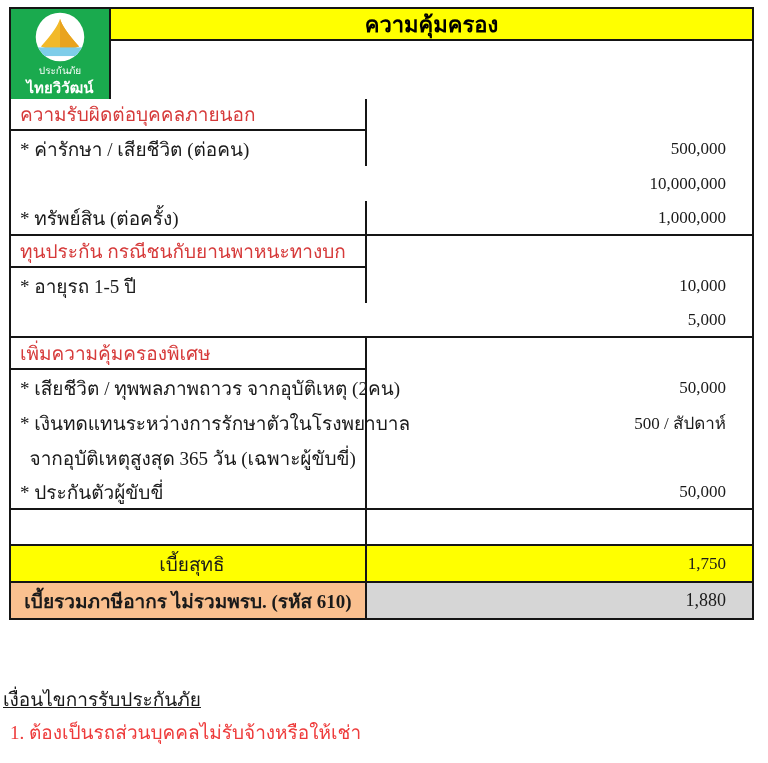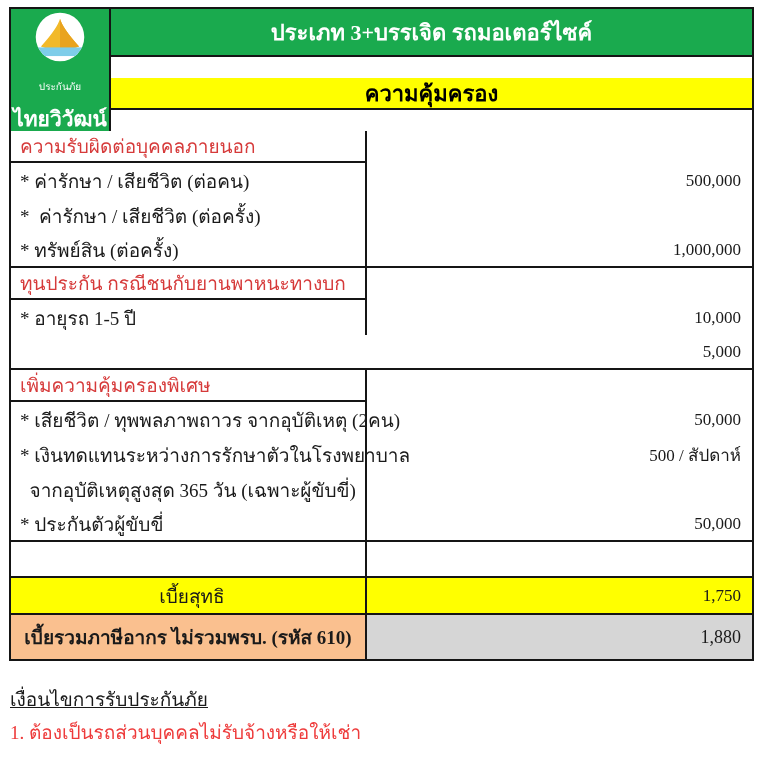--- a/index.html
+++ b/index.html
@@ -17,24 +17,24 @@
     border: 2px solid var(--border-black, #151515);
     background: #ffffff;
   }
   
   .header-grid { display: grid; grid-template-columns: 100px 1fr; }
   .logo-cell {
     grid-row: 1 / 3;
     background: var(--brand-green, #1aaa4e);
     border-right: 2px solid var(--border-black, #151515);
     display: flex; flex-direction: column; align-items: center; justify-content: center;
-    gap: 18px; padding-top: 2px;
+    gap: 2px; padding-top: 2px;
   }
   .brand-top { color:#ffffff; font-size: 10px; line-height: 11px; font-family: "Liberation Sans", sans-serif; }
-  .brand-bottom { color:#ffffff; font-size: 21px; font-weight: bold; line-height: 21px; font-family: Liberation Mono, monospace; }
+  .brand-bottom { color:#ffffff; font-size: 15px; font-weight: bold; line-height: 21px; font-family: Liberation Serif, serif; }
   .title-cell {
     height: 48px; background: var(--brand-green, #1aaa4e);
     border-bottom: 2px solid var(--border-black, #151515);
     display:flex; align-items:center; justify-content:center;
     color:#ffffff; font-weight:bold; font-size:22px;
   }
   .subtitle-cell {
     height: 32px; background: var(--highlight-yellow, #ffff00);
     border-bottom: 2px solid var(--border-black, #151515);
     display:flex; align-items:center; justify-content:center;
@@ -46,32 +46,32 @@
   .row.sec-end { border-bottom: 2px solid var(--border-black, #151515); }
   .cl {
     width: 356px; flex: none;
     border-right: 2px solid var(--border-black, #151515);
     display: flex; align-items: center;
     padding-left: 9px; font-size: 19px; white-space: pre;
   }
   .sec-head .cl { border-bottom: 2px solid var(--border-black, #151515); color: var(--section-header-red, #d63a3a); }
   .cr {
     flex: 1; display: flex; align-items: center; justify-content: flex-end;
-    padding-right: 11px; font-size: 17px;
+    padding-right: 26px; font-size: 17px;
   }
   .row.spacer { height: 36px; }
   .row.net { height: 37px; }
   .row.net .cl, .row.net .cr { background: var(--highlight-yellow, #ffff00); }
   .row.net .cl { justify-content: center; padding-left: 8px; }
-  .row.total { height: 44px; }
+  .row.total { height: 35px; }
   .row.total .cl { background: var(--total-row-peach, #fac08f); justify-content: center; padding-left: 0; font-weight: bold; }
   .row.total .cr { background: var(--total-value-gray, #d6d6d6); font-weight: normal; font-size: 18px; }
   
   .footer-title {
-    position:absolute; left: 10px; top: 684px;
+    position:absolute; left: 3px; top: 684px;
     font-size: 19px; color:#1a1a1a; text-decoration: underline;
   }
   .footer-note {
     position:absolute; left: 10px; top: 717px;
     font-size: 19px; color: var(--footer-note-red, #ee3b3b);
   }
   .logo-svg { display:block; }
 </style>
 </head>
 <body>
@@ -91,34 +91,33 @@
           <circle cx="30" cy="30" r="28" fill="#ffffff"></circle>
           <g clip-path="url(#lc)">
             <path d="M30 9 Q33 20 52 41 Q30 50 8 41 Q27 20 30 9 Z" fill="#f2b929"></path>
             <path d="M30 9 Q33 20 52 41 Q41 45 30 46 Z" fill="#e9a31f"></path>
             <rect x="2" y="42" width="56" height="10" fill="#7ecde9"></rect>
           </g>
         </svg>
         <div class="brand-top">ประกันภัย</div>
         <div class="brand-bottom">ไทยวิวัฒน์</div>
       </div>
-      <div class="title-cell">ประเภท 3+บรรเจิด รถมอเตอร์ไซค์</div>
       <div class="subtitle-cell">ความคุ้มครอง</div>
     </div>
 
     <div class="row sec-head">
       <div class="cl">ความรับผิดต่อบุคคลภายนอก</div>
       <div class="cr"></div>
     </div>
     <div class="row">
       <div class="cl">* ค่ารักษา / เสียชีวิต (ต่อคน)</div>
       <div class="cr">500,000</div>
     </div>
     <div class="row">
-      <div class="cl">*  ค่ารักษา / เสียชีวิต (ต่อครั้ง)</div>
+      <div class="cr">10,000,000</div>
     </div>
     <div class="row sec-end">
       <div class="cl">* ทรัพย์สิน (ต่อครั้ง)</div>
       <div class="cr">1,000,000</div>
     </div>
 
     <div class="row sec-head">
       <div class="cl">ทุนประกัน กรณีชนกับยานพาหนะทางบก</div>
       <div class="cr"></div>
     </div>

